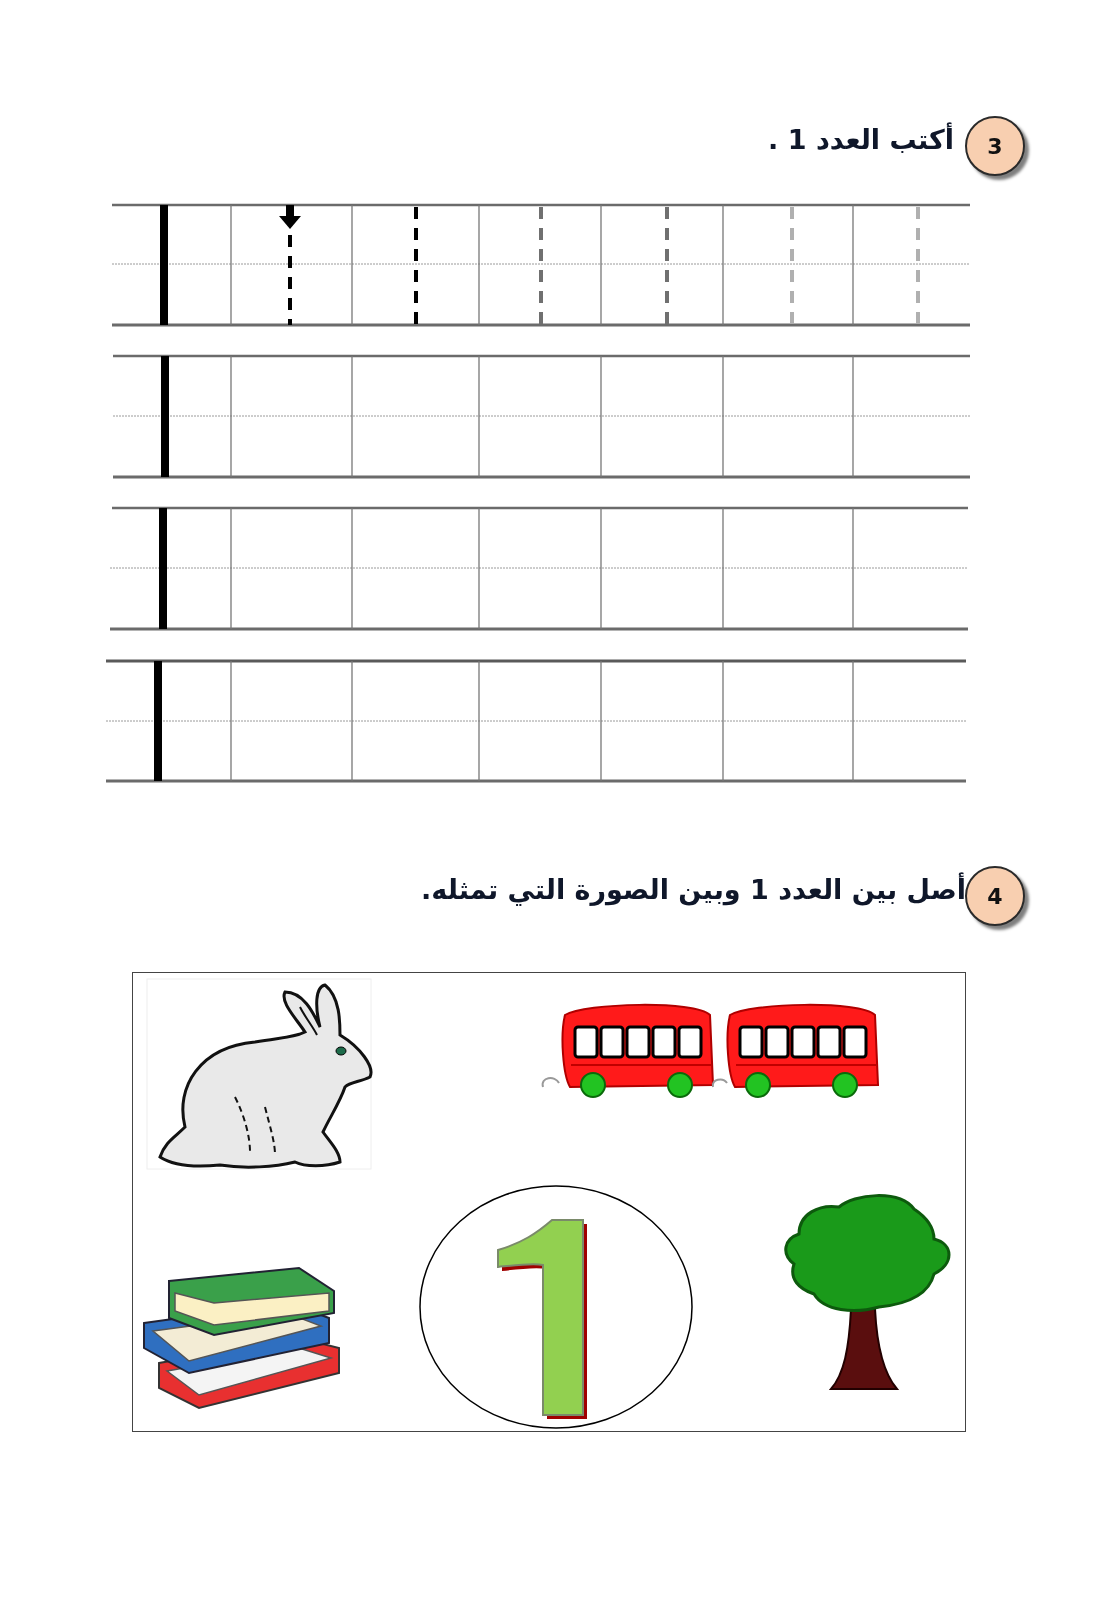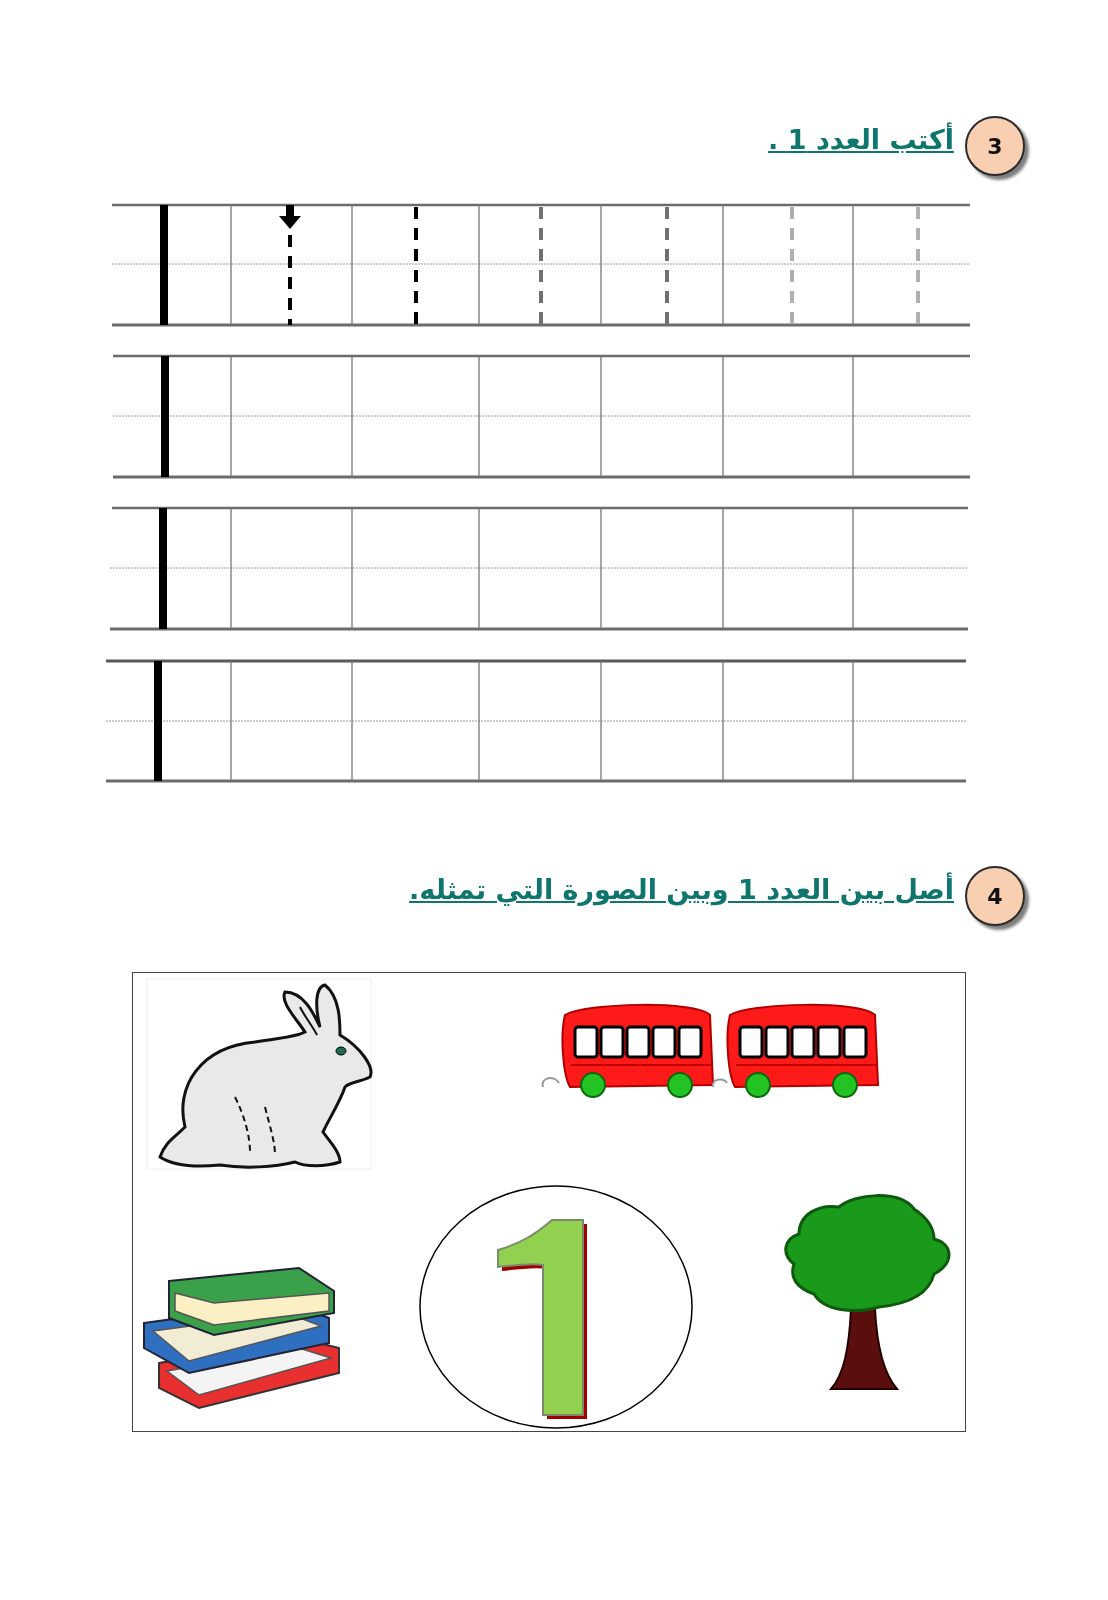--- a/index.html
+++ b/index.html
@@ -7,23 +7,22 @@
     .q-badge {
       position: absolute; width: 56px; height: 56px; border-radius: 50%;
       background: #f8cfb0; border: 2px solid #2a2a2a;
       box-shadow: 4px 4px 3px #7f7f7f;
       display: flex; align-items: center; justify-content: center;
       font-weight: bold; font-size: 22px; color: #111;
       font-family: "DejaVu Sans", sans-serif;
     }
     .q-text {
       position: absolute; direction: rtl; white-space: nowrap;
-      font-weight: bold; font-size: 27px; color: #0f766e;
+      font-weight: bold; font-size: 27px; color: #0f172a;
       font-family: "DejaVu Sans", sans-serif;
-      text-decoration: underline;
     }
     .grid { position: absolute; }
     .matchbox { position: absolute; left: 132px; top: 972px; width: 834px; height: 460px; border: 1.5px solid #444; box-sizing: border-box; }
   </style>
 </head>
 <body>
 
 <div>
   <div class="q-badge" style="left:965px; top:116px;">
     <span>3</span>
@@ -99,21 +98,21 @@
     <line x1="667" y1="207" x2="667" y2="325" stroke="#707070"></line>
     <line x1="792" y1="207" x2="792" y2="325" stroke="#b0b0b0"></line>
     <line x1="918" y1="207" x2="918" y2="325" stroke="#b0b0b0"></line>
   </g>
 </svg>
 
 <div>
   <div class="q-badge" style="left:965px; top:866px;">
     <span>4</span>
   </div>
-  <div class="q-text" style="right:154px; top:874px;">أصل بين العدد  1  وبين الصورة التي تمثله.</div>
+  <div class="q-text" style="right:142px; top:874px;">أصل بين العدد  1  وبين الصورة التي تمثله.</div>
 </div>
 
 <div class="matchbox">
 
   <svg style="position:absolute; left:12px; top:4px;" width="230" height="195" viewBox="0 0 230 195">
     <rect x="2" y="2" width="224" height="190" fill="#fff" stroke="#eee"></rect>
     <path d="M15 180 C 20 165, 30 160, 40 150 C 30 110, 55 70, 110 65 C 140 60, 150 60, 160 55 C 150 40, 135 25, 140 15 C 160 15, 170 40, 175 50 C 170 30, 170 10, 180 8 C 195 20, 195 45, 195 58 C 215 70, 230 90, 225 100 C 215 105, 205 105, 200 110 C 195 125, 185 140, 178 155 C 185 165, 195 175, 195 185 C 180 190, 160 190, 150 185 C 130 190, 100 192, 75 188 C 55 190, 30 190, 15 180 Z" fill="#e9e9e9" stroke="#111" stroke-width="3"></path>
     <ellipse cx="196" cy="74" rx="5" ry="4" fill="#1d6b4a" stroke="#000" stroke-width="1"></ellipse>
     <path d="M155 30 C 160 40, 168 50, 172 58" stroke="#111" stroke-width="2" fill="none"></path>
     <path d="M90 120 C 100 140, 105 160, 105 175" stroke="#111" stroke-width="2" fill="none" stroke-dasharray="6,4"></path>

